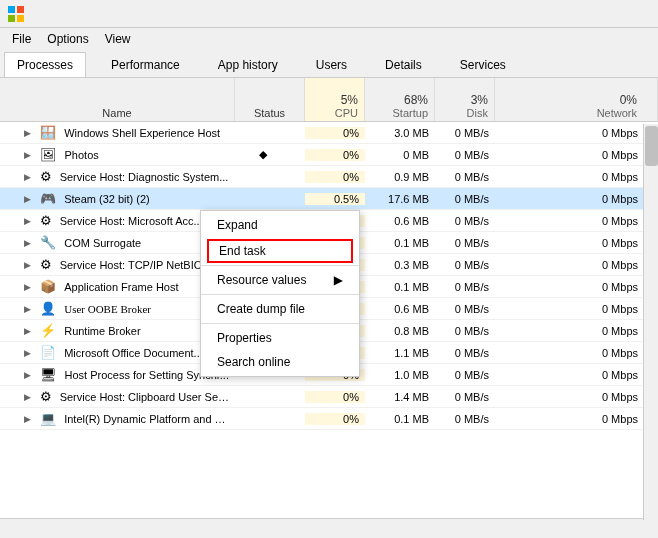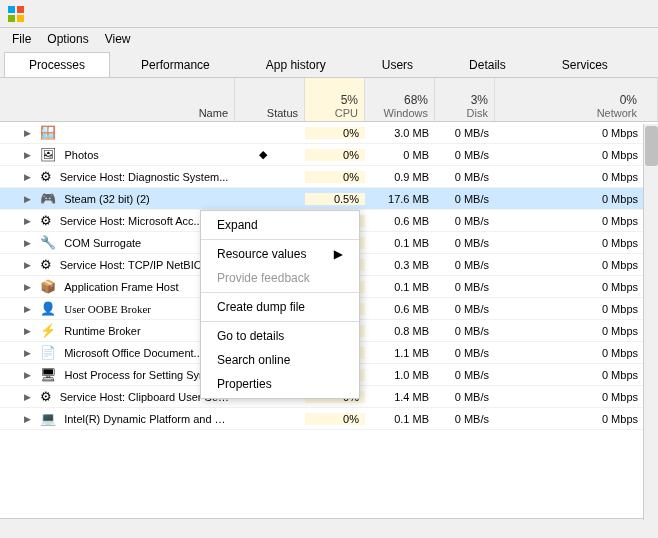--- a/index.html
+++ b/index.html
@@ -8,27 +8,27 @@
     
     #titlebar { background: #f0f0f0; height: 28px; display: flex; align-items: center; padding: 0 8px; border-bottom: 1px solid #ccc; }
     .title-btn { width: 46px; height: 28px; border: none; background: transparent; cursor: pointer; font-size: 11px; display: flex; align-items: center; justify-content: center; }
 
     
     #menubar { height: 22px; display: flex; align-items: center; padding: 0 4px; background: #f0f0f0; }
     .menu-item { padding: 2px 8px; cursor: pointer; font-size: 12px; }
 
     
     #tabs { display: flex; background: #f0f0f0; border-bottom: 1px solid #ccc; padding-top: 2px; padding-left: 4px; }
-    .tab { padding: 5px 24px; cursor: pointer; font-size: 12px; border: 1px solid transparent; border-bottom: none; background: transparent; margin-right: 6px; }
+    .tab { padding: 5px 12px; cursor: pointer; font-size: 12px; border: 1px solid transparent; border-bottom: none; background: transparent; margin-right: 12px; }
     .tab.active { background: white; border-color: #ccc; border-bottom-color: white; }
 
     
     #col-headers { display: grid; grid-template-columns: 235px 70px 60px 70px 60px 1fr; background: #f0f0f0; border-bottom: 1px solid #ccc; height: 44px; }
     .col-header { display: flex; flex-direction: column; align-items: flex-end; justify-content: flex-end; padding: 2px 6px 2px 2px; font-size: 11px; color: #333; border-right: 1px solid #ddd; cursor: pointer; }
-    .col-header.left { align-items: flex-end; padding-left: 6px; }
+    .col-header.left { align-items: center; padding-left: 6px; }
     .col-header-pct { font-size: 12px; color: #333; }
     .col-header-label { font-size: 11px; color: #666; }
     .col-header.highlight { background: #fff8dc; }
 
     
     #table-body { overflow-y: auto; height: calc(538px - 28px - 22px - 30px - 44px - 18px); background: white; }
     .row { display: grid; grid-template-columns: 235px 70px 60px 70px 60px 1fr; height: 22px; align-items: center; border-bottom: 1px solid #f0f0f0; cursor: pointer; }
     .row.selected { background: #cde8ff; }
     .cell { padding: 0 6px 0 2px; font-size: 11px; text-align: right; white-space: nowrap; overflow: hidden; text-overflow: ellipsis; }
     .cell.left { text-align: left; padding-left: 24px; display: flex; align-items: center; gap: 4px; }
@@ -84,37 +84,38 @@
   </div>
   <div class="col-header left">
     <span>Status</span>
   </div>
   <div class="col-header highlight">
     <span class="col-header-pct">5%</span>
     <span class="col-header-label">CPU</span>
   </div>
   <div class="col-header">
     <span class="col-header-pct">68%</span>
-    <span class="col-header-label">Windows</span>
+    <span class="col-header-label">Startup</span>
   </div>
   <div class="col-header">
     <span class="col-header-pct">3%</span>
     <span class="col-header-label">Disk</span>
   </div>
   <div class="col-header" style="padding-right:20px;">
     <span class="col-header-pct">0%</span>
     <span class="col-header-label">Network</span>
   </div>
 </div>
 
 <div id="table-body">
     <div class="row">
     <div class="cell left">
       <span class="expand-arrow">▶</span>
       <span style="font-size:13px;margin-right:4px;">🪟</span>
+      <span style="overflow:hidden;text-overflow:ellipsis;white-space:nowrap;">Windows Shell Experience Host</span>
     </div>
     <div class="cell left"></div>
     <div class="cell highlight">0%</div>
     <div class="cell">3.0 MB</div>
     <div class="cell">0 MB/s</div>
     <div class="cell" style="padding-right:20px;">0 Mbps</div>
   </div>
     <div class="row">
     <div class="cell left">
       <span class="expand-arrow">▶</span>
@@ -274,37 +275,34 @@
   </div>
 
 <div style="position:absolute;right:0;top:124px;bottom:18px;width:15px;background:#f0f0f0;border-left:1px solid #ccc;">
   <div style="width:13px;height:40px;background:#c0c0c0;margin:2px auto;border-radius:3px;"></div>
 </div>
 
 <div id="context-menu">
     <div class="ctx-item">
       <span>Expand</span>
     </div>
+    <div class="ctx-item end-task">
+      <span>End task</span>
+    </div>
     <div class="ctx-separator"></div>
     <div class="ctx-item">
       <span>Resource values</span>
       <span>▶</span>
     </div>
-    <div class="ctx-item disabled">
-      <span>Provide feedback</span>
-    </div>
     <div class="ctx-separator"></div>
     <div class="ctx-item">
       <span>Create dump file</span>
     </div>
     <div class="ctx-separator"></div>
     <div class="ctx-item">
-      <span>Go to details</span>
+      <span>Properties</span>
     </div>
     <div class="ctx-item">
       <span>Search online</span>
     </div>
-    <div class="ctx-item">
-      <span>Properties</span>
-    </div>
   </div>
 
 <div id="statusbar"></div>
 
 </body></html>

